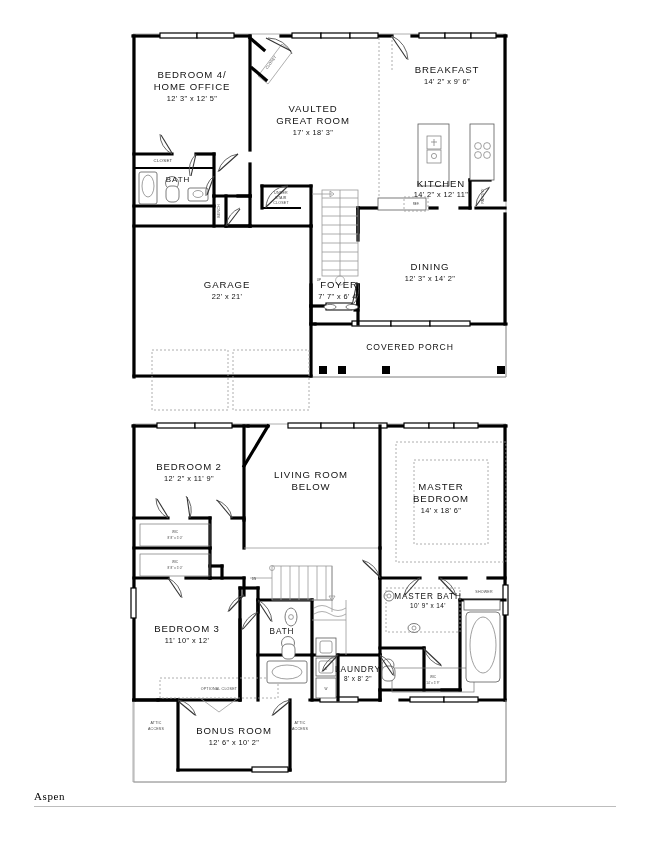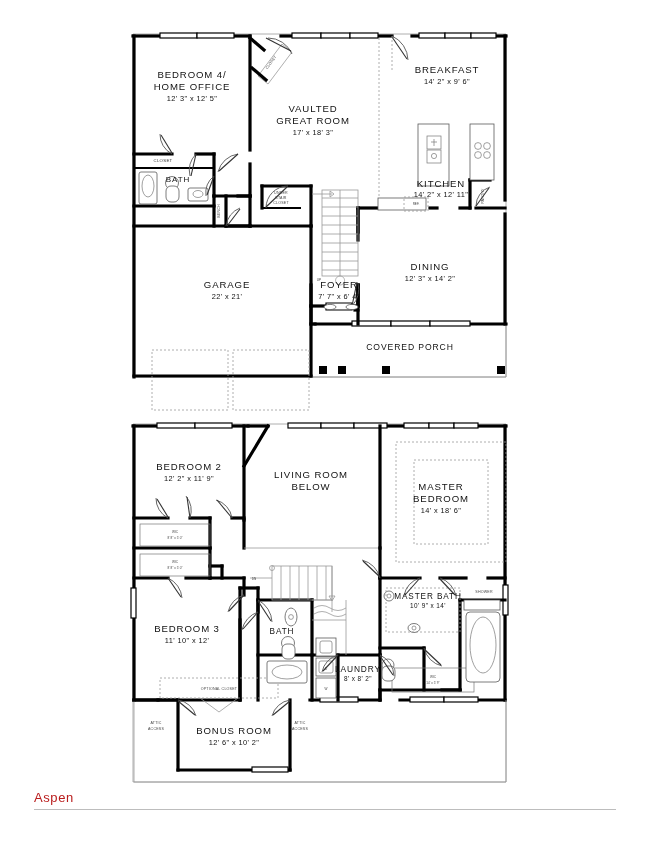--- a/index.html
+++ b/index.html
@@ -15,21 +15,21 @@
   .win{fill:#fff;stroke:#000;stroke-width:1.2;}
   .door{stroke:#555;stroke-width:0.9;fill:none;}
   .doorpanel{stroke:#333;stroke-width:1.1;fill:#fff;}
   .rname{font-family:"Liberation Sans",sans-serif;letter-spacing:.9px;text-anchor:middle;fill:#111;}
   .r1{font-size:9.6px;}
   .rdim{font-size:7.4px;letter-spacing:.4px;text-anchor:middle;fill:#111;}
   .tiny{font-size:4.3px;letter-spacing:.3px;text-anchor:middle;fill:#333;}
   .tiny2{font-size:3.6px;letter-spacing:.2px;text-anchor:middle;fill:#444;}
   .micro{font-size:3.1px;text-anchor:middle;fill:#444;}
   .footer{position:absolute;left:34px;top:790px;width:582px;}
-  .footer .nm{font-size:13px;color:#b91c1c;font-family:Liberation Sans, sans-serif;letter-spacing:.6px;}
+  .footer .nm{font-size:11px;color:#000000;font-family:Liberation Serif, serif;letter-spacing:.6px;}
   .footer .rule{height:1px;background:#bdbdbd;margin-top:4px;}
 </style>
 </head>
 <body>
 
 <div id="sheet">
 <svg width="650" height="841" viewBox="0 0 650 841" xmlns="http://www.w3.org/2000/svg">
 
   <rect x="0" y="0" width="650" height="841" fill="#ffffff"></rect>
 

